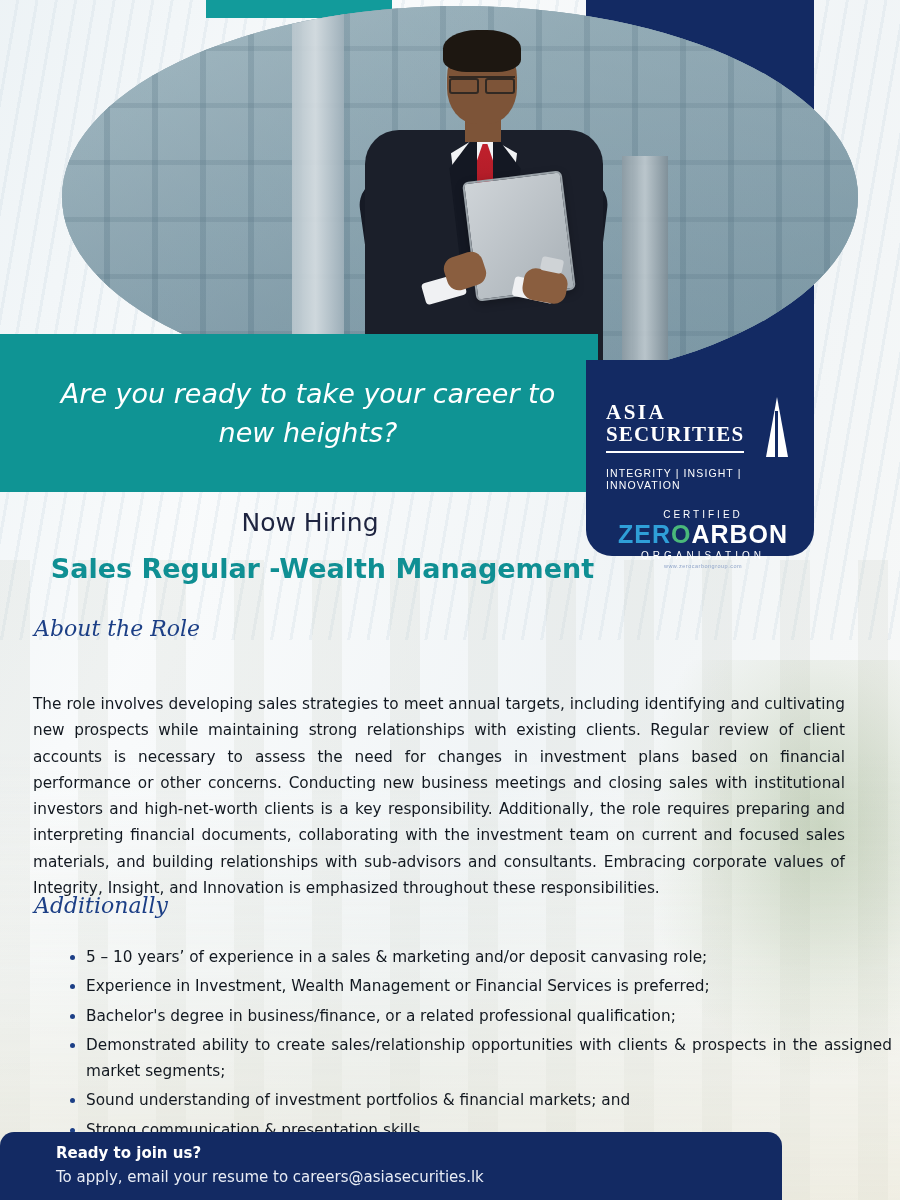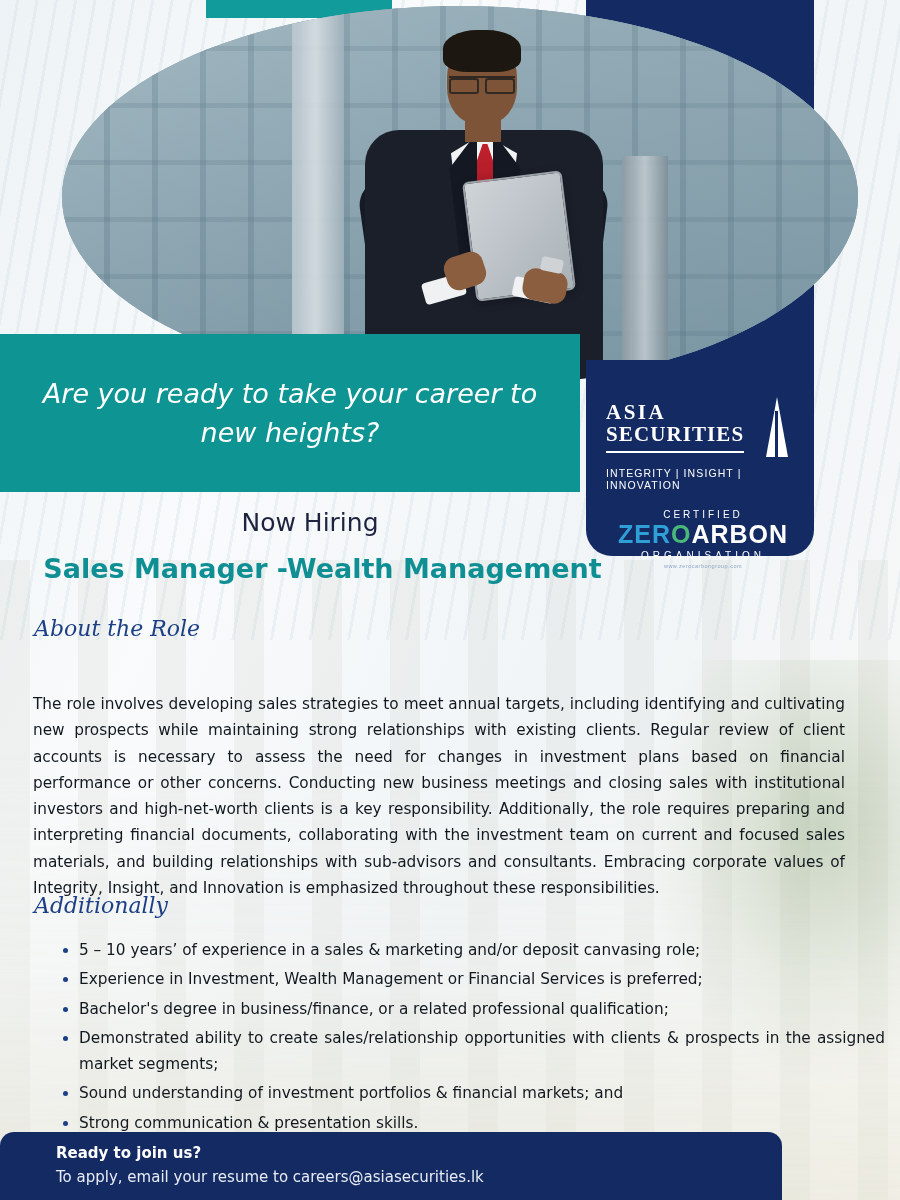--- a/index.html
+++ b/index.html
@@ -185,21 +185,21 @@
   }
   .watch {
     position: absolute; left: 214px; top: 232px; width: 22px; height: 14px; background: #cfd3d6; border-radius: 3px; transform: rotate(12deg);
   }
 
   
   .teal-banner {
     position: absolute;
     left: 0; top: 334px; width: 580px; height: 158px;
     background: #0f9494;
-    display: flex; align-items: center; justify-content: center;
+    display: flex; align-items: center; justify-content: center; padding-left: 18px;
   }
   .teal-banner .tagline {
     color: #ffffff;
     font-size: 27px;
     font-style: italic;
     line-height: 1.45;
     text-align: center;
     width: 520px;
     font-family: "DejaVu Sans", sans-serif;
   }
@@ -283,21 +283,21 @@
   .about-body {
     position: absolute; left: 33px; top: 650px; width: 812px;
     color: #121820; font-size: 15.3px; line-height: 1.72;
     text-align: justify;
     font-family: "DejaVu Sans", sans-serif;
     margin-top: 41px;
   }
   .req-head { position: absolute; left: 34px; top: 893px; }
   .req-list {
     position: absolute; left: 40px; top: 926px; width: 806px;
-    margin: 11px; padding-left: 28px;
+    margin: 18px; padding-left: 28px;
     color: #121820; font-size: 15.3px; line-height: 1.72;
     font-family: "DejaVu Sans", sans-serif;
   }
   .req-list li { margin-bottom: 3px; text-align: justify; }
   .req-list li::marker { color: #1c3f86; }
 
   
   .footer {
     position: absolute; left: 0; bottom: 0; width: 782px; height: 68px;
     background: #132a63;
@@ -368,21 +368,21 @@
       <div class="zc">
         <div class="zc-certified">CERTIFIED</div>
         <div class="zc-main"><span class="zc-zer">ZER</span><span class="zc-o">O</span><span class="zc-arbon">ARBON</span></div>
         <div class="zc-org">ORGANISATION</div>
         <div class="zc-url">www.zerocarbongroup.com</div>
       </div>
     </div>
   </div>
 
   <div class="now-hiring">Now Hiring</div>
-  <div class="job-title">Sales Manager -Wealth Management</div>
+  <div class="job-title">Sales Regular -Wealth Management</div>
 
   <div class="section-head about-head">About the Role</div>
   <div class="about-body">The role involves developing sales strategies to meet annual targets, including identifying and cultivating new prospects while maintaining strong relationships with existing clients. Regular review of client accounts is necessary to assess the need for changes in investment plans based on financial performance or other concerns. Conducting new business meetings and closing sales with institutional investors and high-net-worth clients is a key responsibility. Additionally, the role requires preparing and interpreting financial documents, collaborating with the investment team on current and focused sales materials, and building relationships with sub-advisors and consultants. Embracing corporate values of Integrity, Insight, and Innovation is emphasized throughout these responsibilities.</div>
 
   <div class="section-head req-head">Additionally</div>
   <ul class="req-list">
     <li>5 – 10 years’ of experience in a sales &amp; marketing and/or deposit canvasing role;</li>
     <li>Experience in Investment, Wealth Management or Financial Services is preferred;</li>
     <li>Bachelor's degree in business/finance, or a related professional qualification;</li>
     <li>Demonstrated ability to create sales/relationship opportunities with clients &amp; prospects in the assigned market segments;</li>

